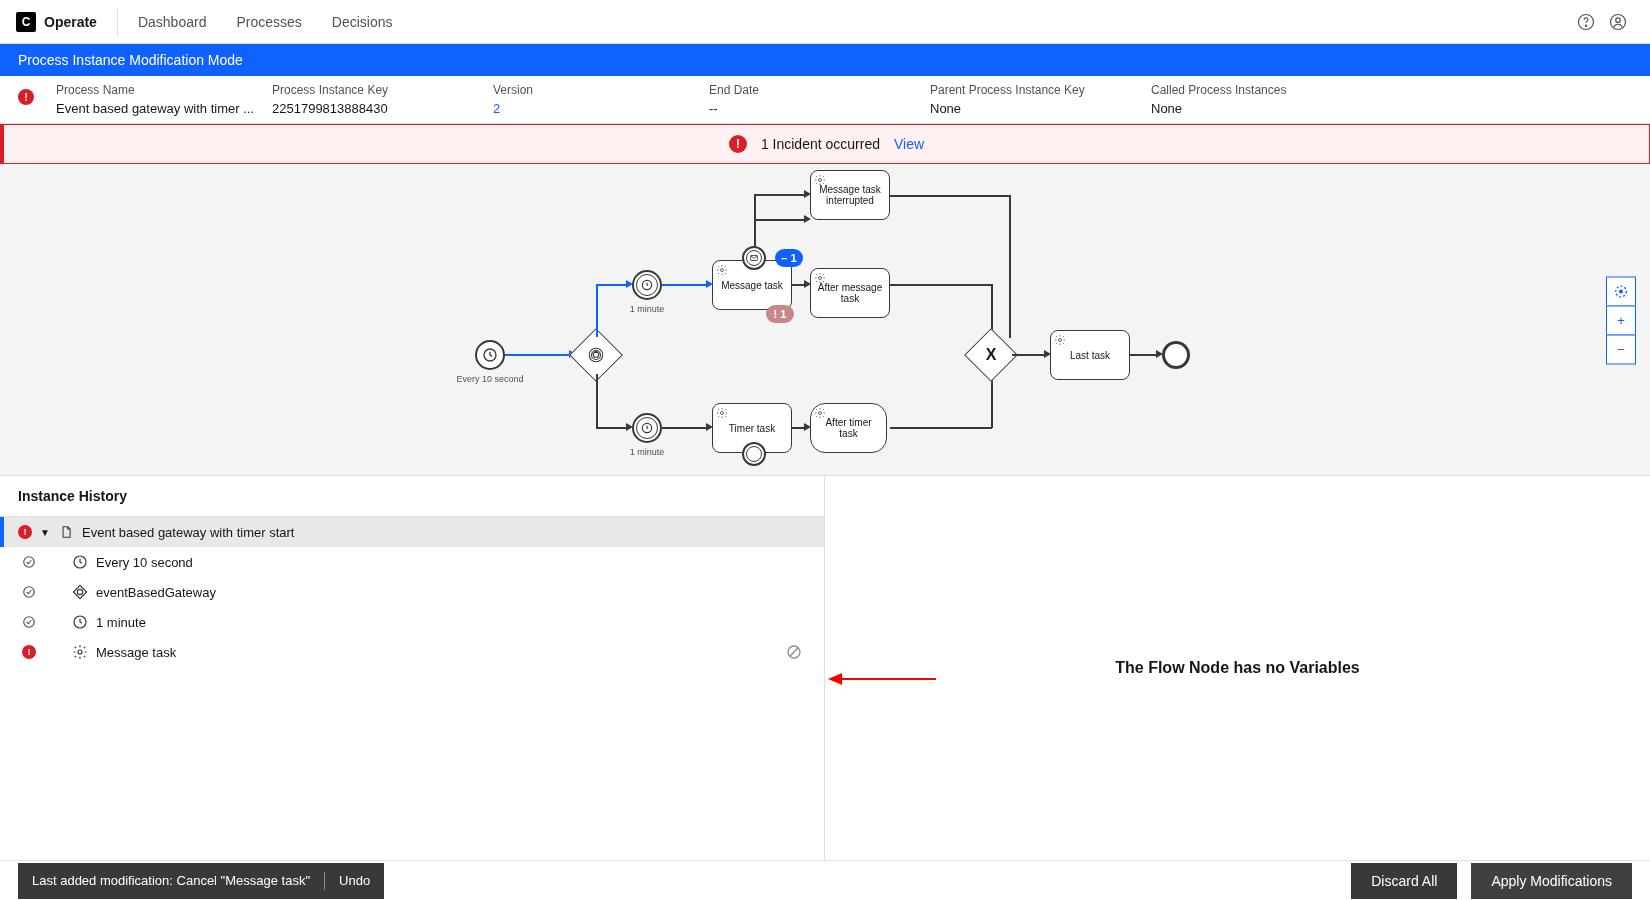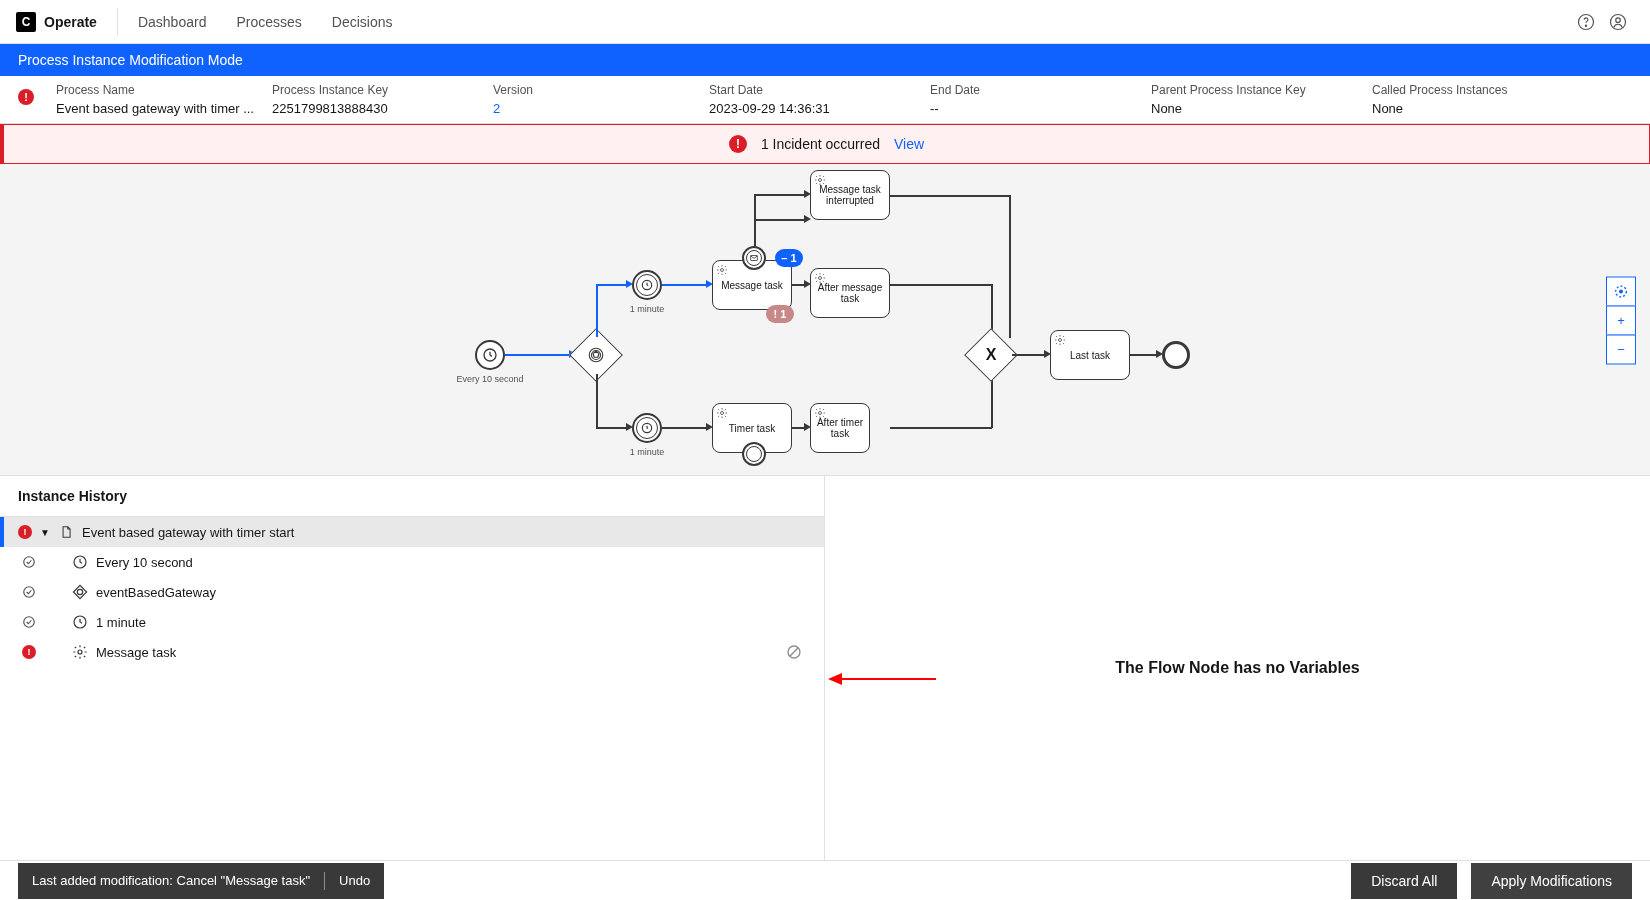--- a/index.html
+++ b/index.html
@@ -268,24 +268,20 @@
     <div class="meta-value">Event based gateway with timer ...</div>
   </div>
   <div class="meta-col pik">
     <div class="meta-label">Process Instance Key</div>
     <div class="meta-value">2251799813888430</div>
   </div>
   <div class="meta-col ver">
     <div class="meta-label">Version</div>
     <div class="meta-value link">2</div>
   </div>
-  <div class="meta-col sd">
-    <div class="meta-label">Start Date</div>
-    <div class="meta-value">2023-09-29 14:36:31</div>
-  </div>
   <div class="meta-col ed">
     <div class="meta-label">End Date</div>
     <div class="meta-value">--</div>
   </div>
   <div class="meta-col ppik">
     <div class="meta-label">Parent Process Instance Key</div>
     <div class="meta-value">None</div>
   </div>
   <div class="meta-col cpi">
     <div class="meta-label">Called Process Instances</div>
@@ -406,21 +402,21 @@
           <circle cx="12" cy="12" r="3"></circle>
           <path d="M12 2v3M12 19v3M4.2 4.2l2.1 2.1M17.7 17.7l2.1 2.1M2 12h3M19 12h3M4.2 19.8l2.1-2.1M17.7 6.3l2.1-2.1"></path>
         </svg>
       <span>Timer task</span>
     </div>
 
     <div class="bpmn-circle double" style="left:742px; top:278px; width:24px; height:24px;"></div>
 
     <div class="line" style="left:792px; top:263px; width:14px;"></div>
     <div class="arrowhead" style="left:804px; top:259px;"></div>
-    <div class="bpmn-box" style="left:810px; top:239px; width:60px; height:50px;">
+    <div class="bpmn-box" style="left:810px; top:239px; width:77px; height:50px;border-radius:15px;">
       <svg class="gear" viewBox="0 0 24 24" fill="none" stroke="currentColor" stroke-width="1.5">
           <circle cx="12" cy="12" r="3"></circle>
           <path d="M12 2v3M12 19v3M4.2 4.2l2.1 2.1M17.7 17.7l2.1 2.1M2 12h3M19 12h3M4.2 19.8l2.1-2.1M17.7 6.3l2.1-2.1"></path>
         </svg>
       <span>After timer task</span>
     </div>
 
     <div class="line" style="left:890px; top:120px; width:102px;"></div>
     <div class="line v" style="left:991px; top:120px; height:54px;"></div>
     <div class="arrowhead down" style="left:987px; top:172px;"></div>

